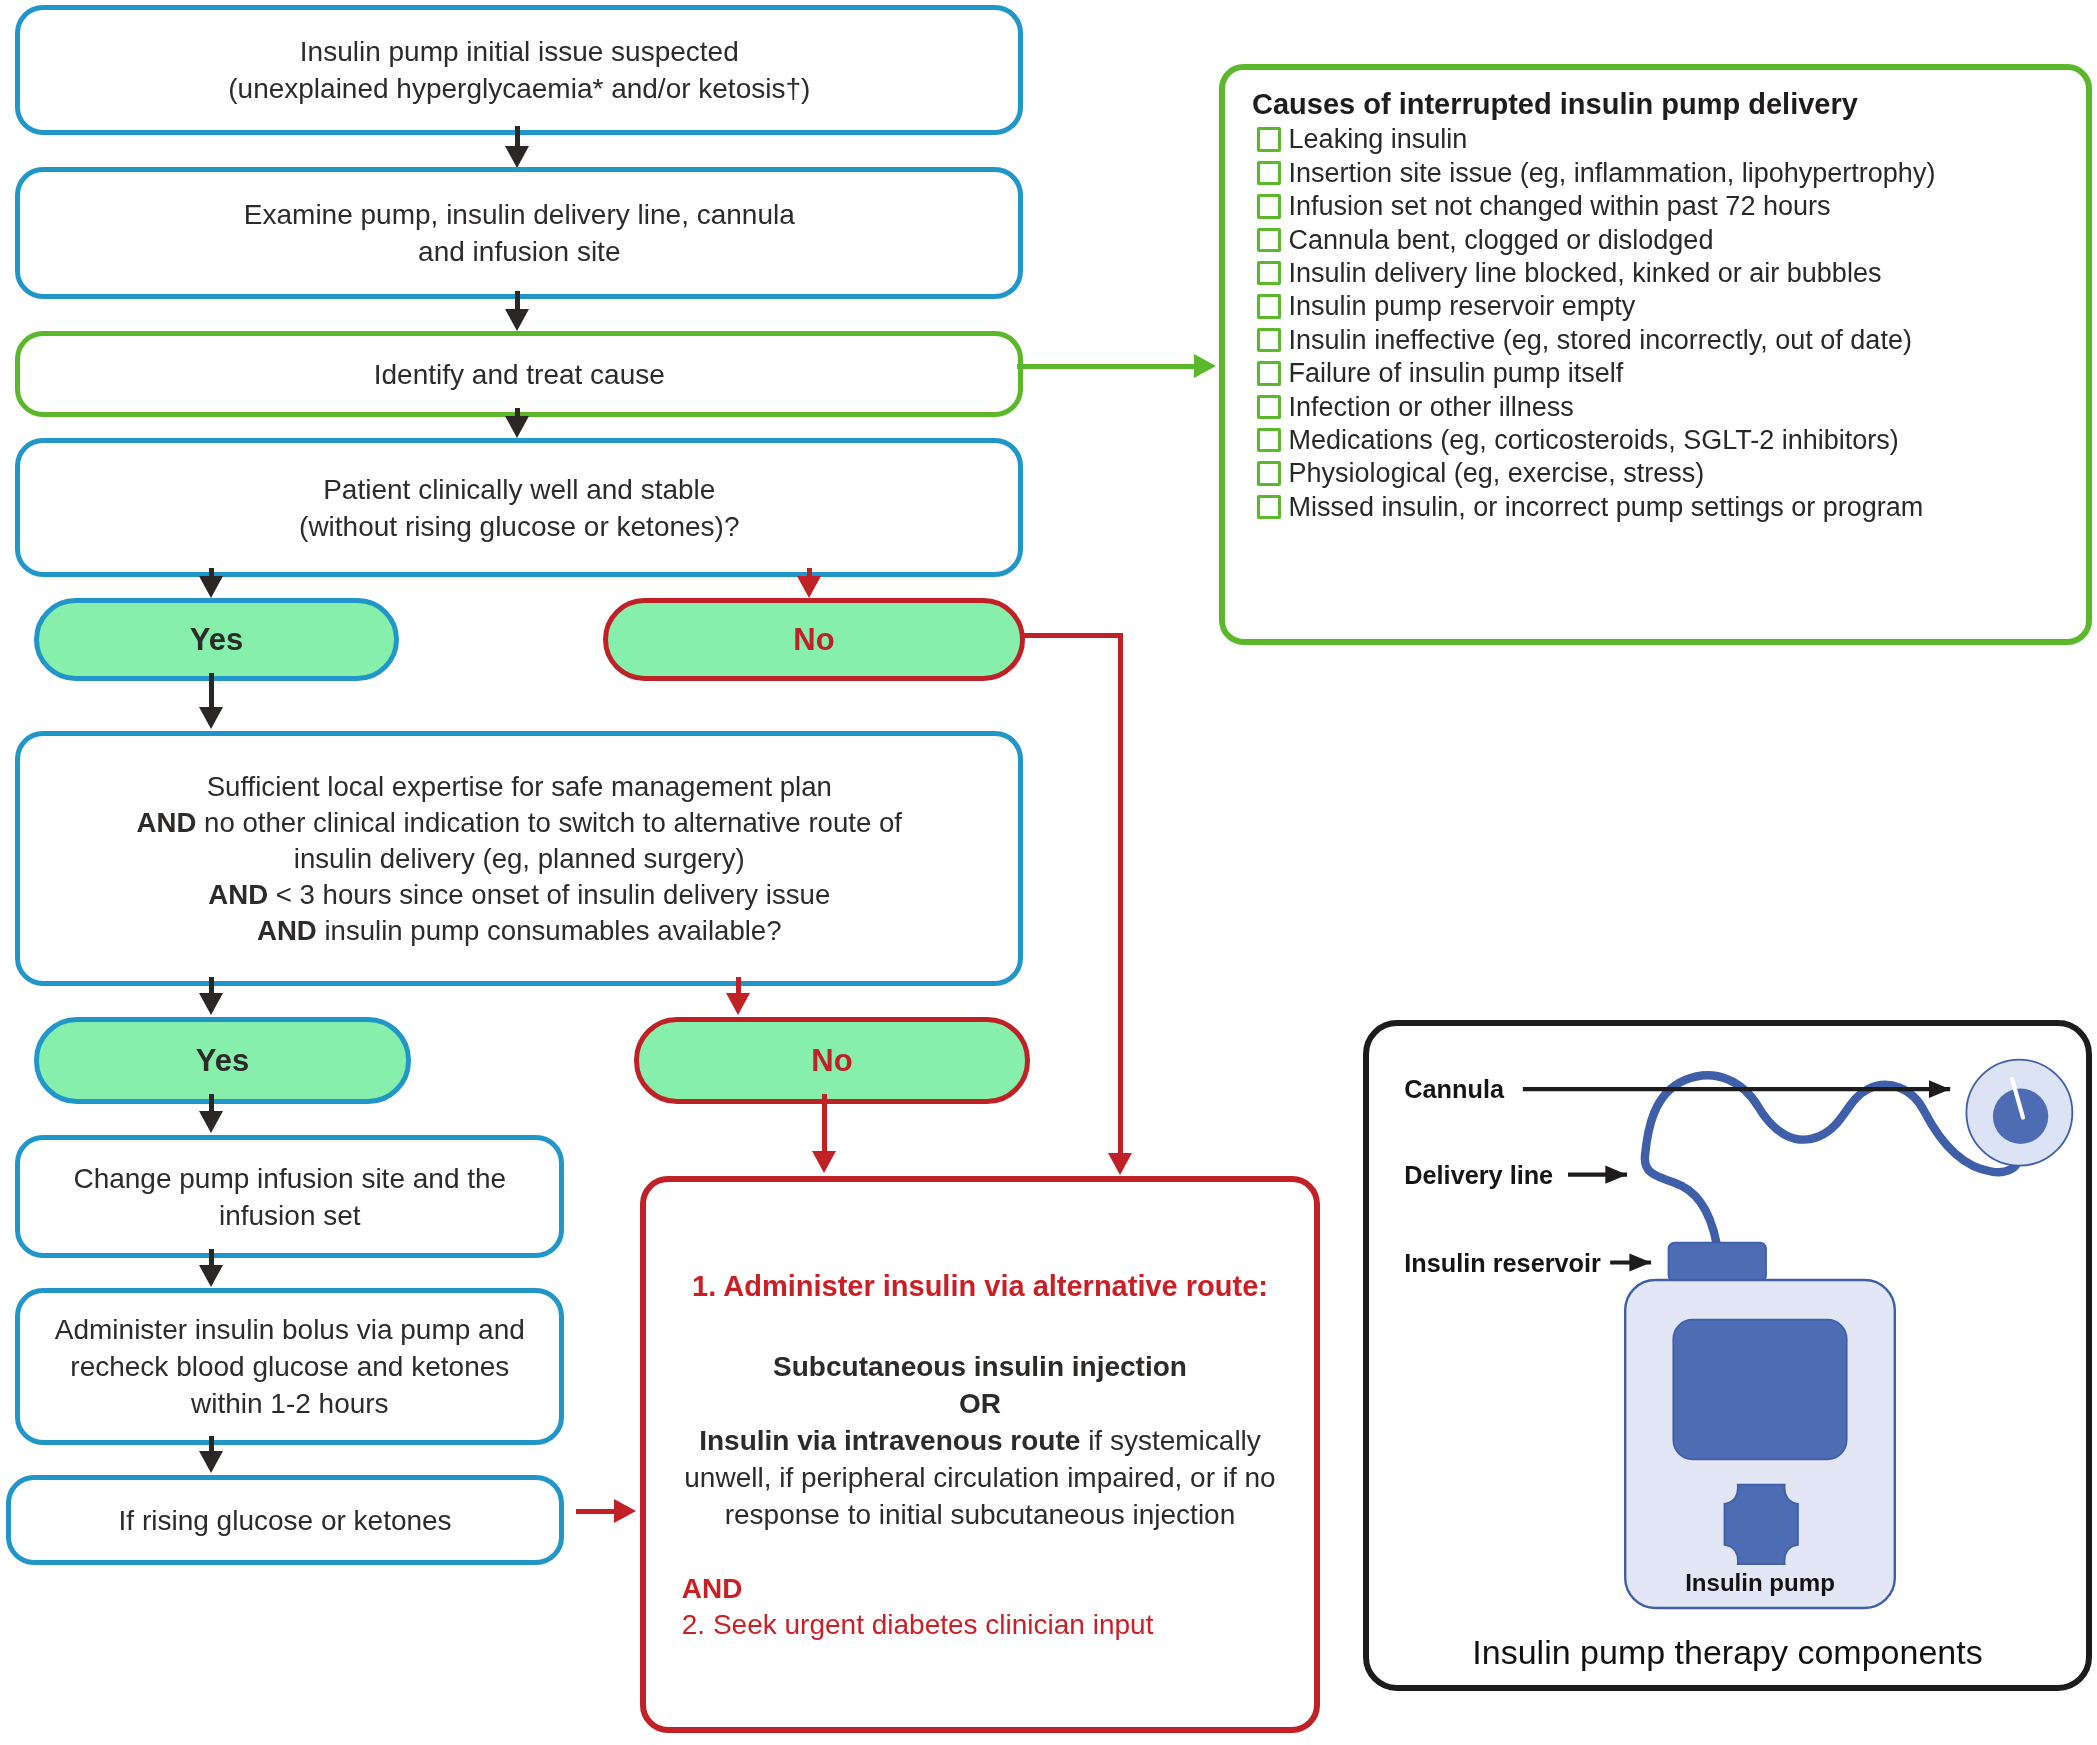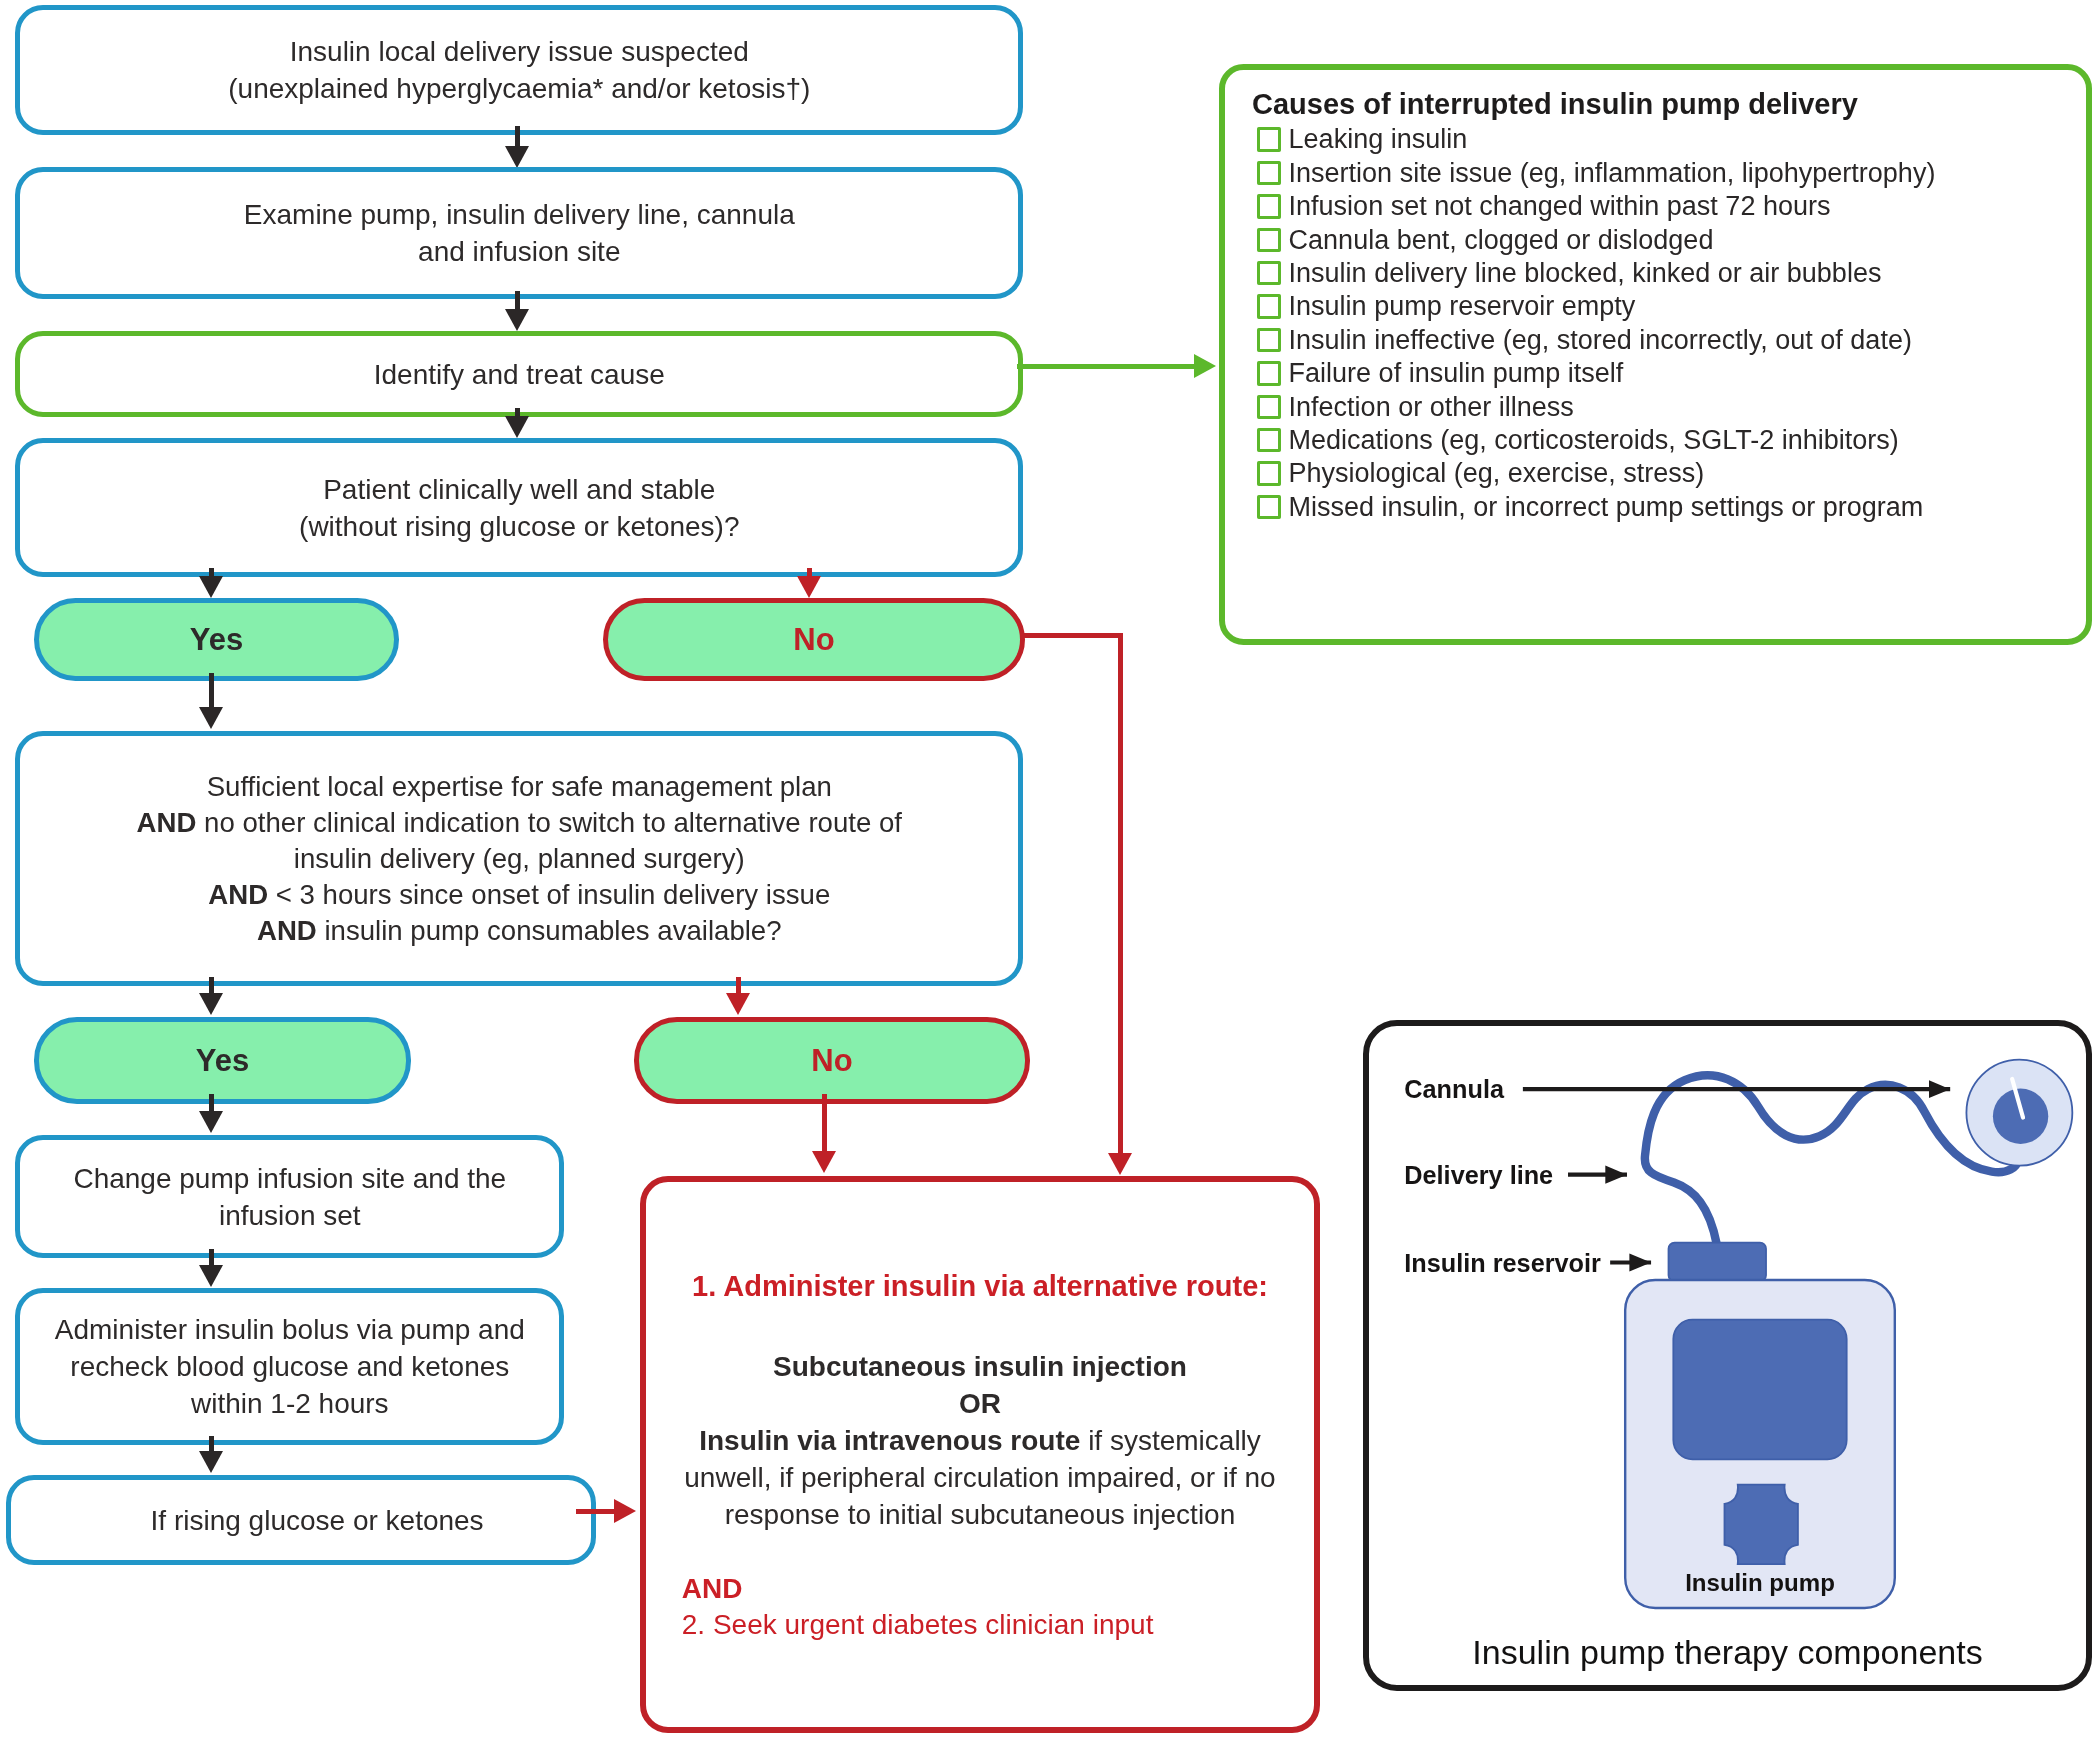--- a/index.html
+++ b/index.html
@@ -56,21 +56,21 @@
   .svglab{font:700 42px "Liberation Sans",sans-serif;fill:#161414;}
   .pumplab{font:700 40px "Liberation Sans",sans-serif;fill:#141212;}
   .caption{position:absolute;left:0;bottom:13.5px;width:100%;text-align:center;font-size:34px;color:#121111;}
 </style>
 </head>
 <body>
 
 <div class="canvas">
 
   <div class="box" style="left:15.3px;top:4.9px;width:998px;height:120px;">
-    <div>Insulin local delivery issue suspected</div>
+    <div>Insulin pump initial issue suspected</div>
     <div>(unexplained hyperglycaemia* and/or ketosis†)</div>
   </div>
 
   <div class="vl black-l" style="left:515px;top:126px;height:21px;"></div>
   <div class="ah-d black-h" style="left:505px;top:146px;"></div>
 
   <div class="box" style="left:15.3px;top:167px;width:998px;height:122px;">
     <div>Examine pump, insulin delivery line, cannula</div>
     <div>and infusion site</div>
   </div>
@@ -147,21 +147,21 @@
 
   <div class="box" style="left:15.3px;top:1288px;width:539px;height:147px;">
     <div>Administer insulin bolus via pump and</div>
     <div>recheck blood glucose and ketones</div>
     <div>within 1-2 hours</div>
   </div>
 
   <div class="vl black-l" style="left:209px;top:1436px;height:16.5px;"></div>
   <div class="ah-d black-h" style="left:199px;top:1451px;"></div>
 
-  <div class="box" style="left:6.1px;top:1475px;width:548px;height:80px;padding-left:32px;">
+  <div class="box" style="left:6.1px;top:1475px;width:548px;height:80px;">
     <div>If rising glucose or ketones</div>
   </div>
 
   <div class="hl red-l" style="left:576px;top:1509px;width:39px;"></div>
   <div class="ah-r red-h" style="left:614px;top:1499px;"></div>
 
   <div class="actionbox">
     <div class="step1">1. Administer insulin via alternative route:</div>
     <div class="sub">Subcutaneous insulin injection</div>
     <div class="or">OR</div>

